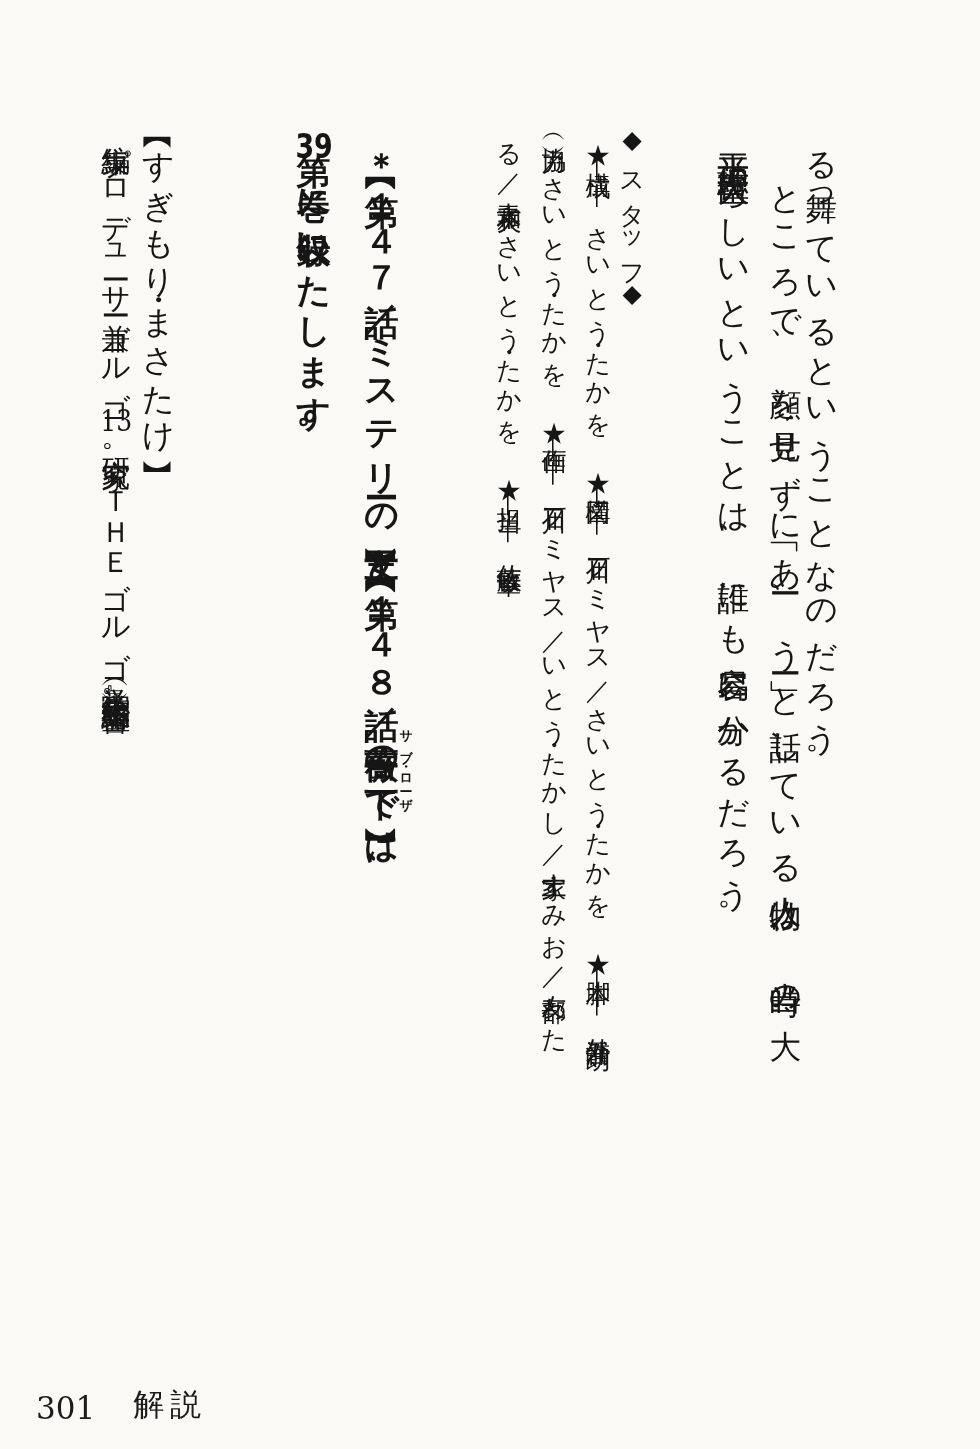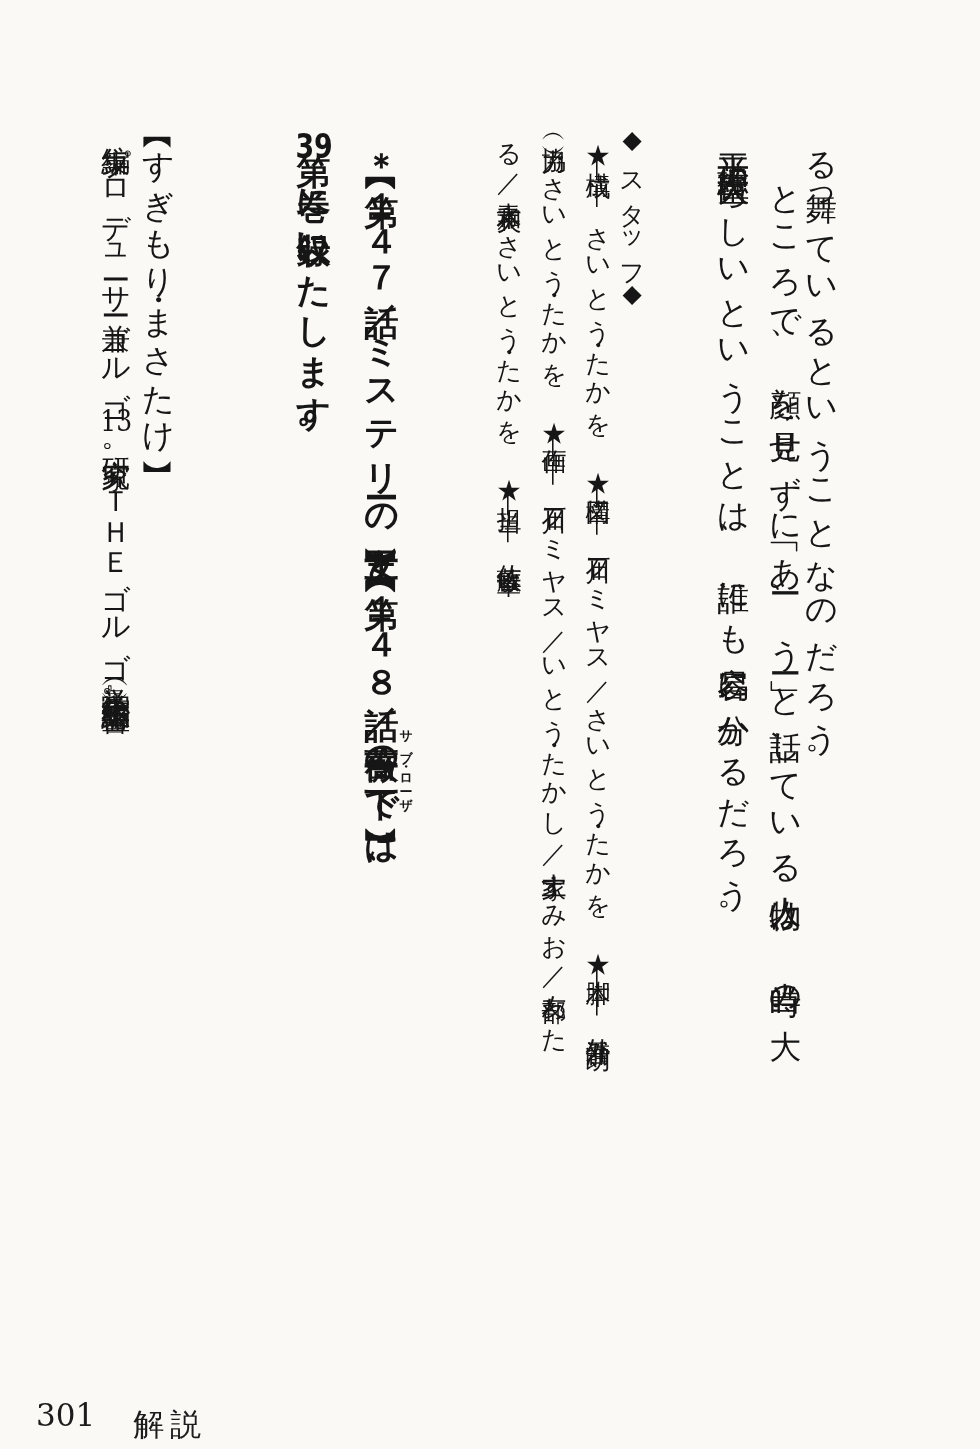--- a/index.html
+++ b/index.html
@@ -44,27 +44,27 @@
     letter-spacing: 1px;
     font-weight: 600;
     font-family: "DejaVu Sans", "Liberation Sans", sans-serif;
   }
 
   .footer {
     position: absolute;
     left: 36px;
     top: 1384px;
     display: flex;
-    align-items: center;
+    align-items: flex-end;
     gap: 38px;
     color: #1c1c1c;
     font-family: "DejaVu Serif", "Liberation Serif", serif;
     font-size: 31px;
   }
-  .footer .section { letter-spacing: 6px; margin-top: 20px; }
+  .footer .section { letter-spacing: 6px; }
 </style>
 </head>
 <body>
 
 <div class="page">
 
   <p class="vcol serif body-text" style="left:802px; top:128px;">る舞っているということなのだろう。</p>
 
   <p class="vcol serif body-text" style="left:766px; top:164px;">ところで、顔を見せずに「あー、うー」と話している人物は、当時の大</p>
 

